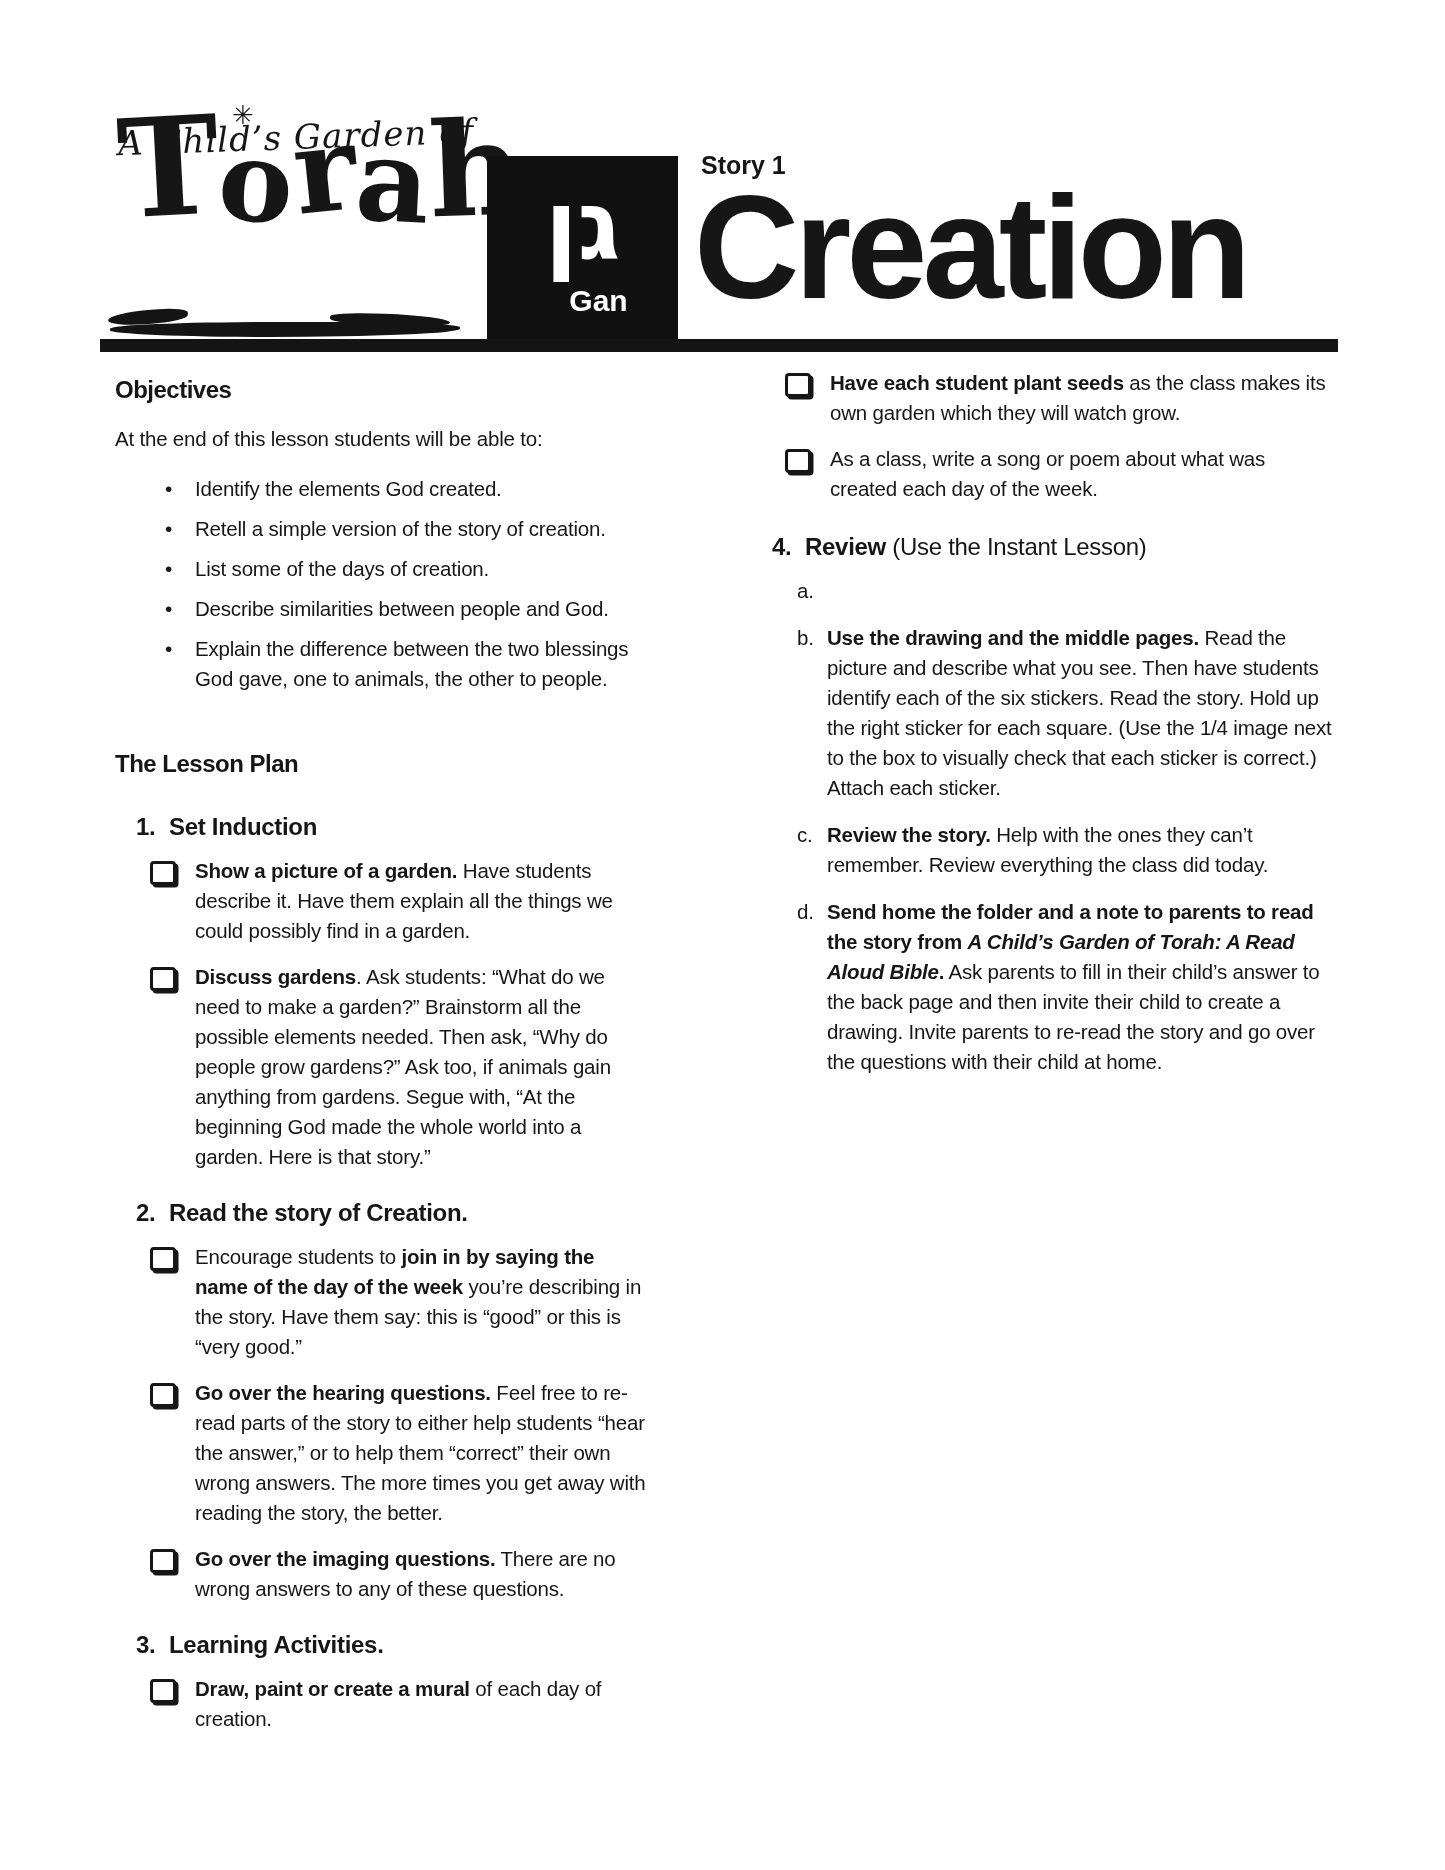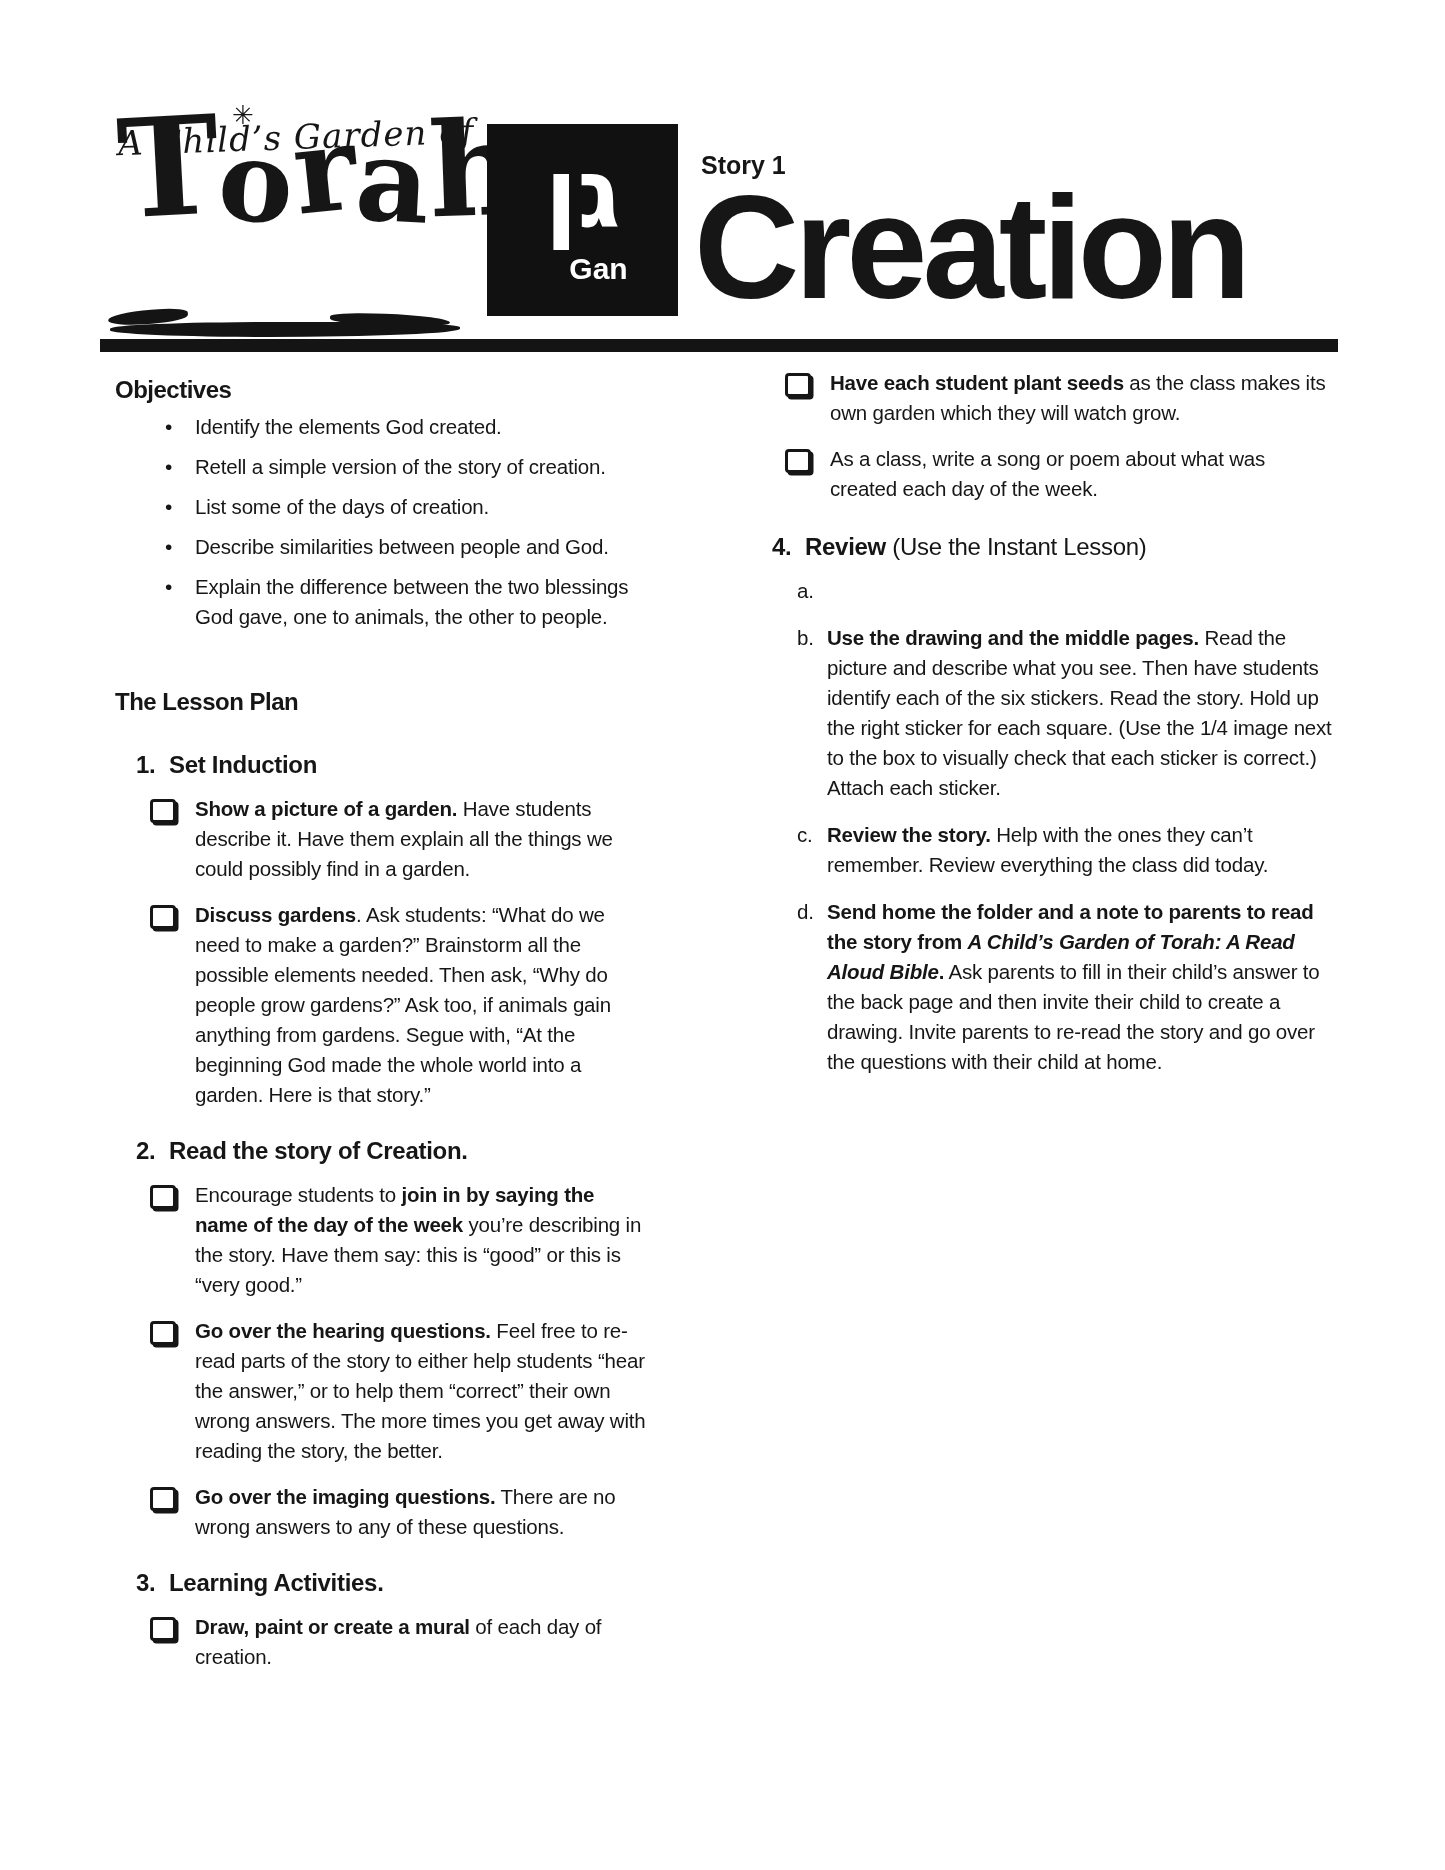--- a/index.html
+++ b/index.html
@@ -29,21 +29,21 @@
   .t3{font-size:118px;transform:rotate(-6deg) translateY(-4px);}
   .t4{font-size:114px;transform:rotate(3deg) translateY(6px);}
   .t5{font-size:130px;transform:rotate(-2deg);}
   .logo-ground{
     position:absolute;left:110px;top:322px;width:350px;height:15px;
     background:#141414;border-radius:45% 35% 55% 45%;
   }
   .animal-a{position:absolute;left:108px;top:310px;width:80px;height:14px;background:#141414;border-radius:60% 40% 50% 50%;transform:rotate(-4deg);}
   .animal-b{position:absolute;left:330px;top:314px;width:120px;height:12px;background:#141414;border-radius:40% 60% 50% 50%;transform:rotate(2deg);}
   .gan-box{
-    position:absolute;left:487px;top:124px;width:191px;height:192px;
+    position:absolute;left:487px;top:156px;width:191px;height:192px;
     background:#111;color:#fff;text-align:center;
   }
   .gan-hebrew{
     display:block;margin-top:10px;
     font-family:"DejaVu Sans",sans-serif;font-weight:bold;font-size:96px;line-height:120px;
   }
   .gan-latin{
     display:block;font-weight:bold;font-size:30px;line-height:30px;
     transform:translateX(16px);letter-spacing:0;
   }
@@ -112,20 +112,21 @@
 
     <div class="story-label">Story 1</div>
     <div class="page-title">Creation</div>
     <div class="header-rule"></div>
   </div>
 
   <div class="columns">
 
     <div class="col-left">
       <h2>Objectives</h2>
+      <div class="intro">At the end of this lesson students will be able to:</div>
 
       <ul class="bullets">
         <li>
           <span class="bullet-glyph">•</span>
           <span>Identify the elements God created.</span>
         </li>
         <li>
           <span class="bullet-glyph">•</span>
           <span>Retell a simple version of the story of creation.</span>
         </li>

